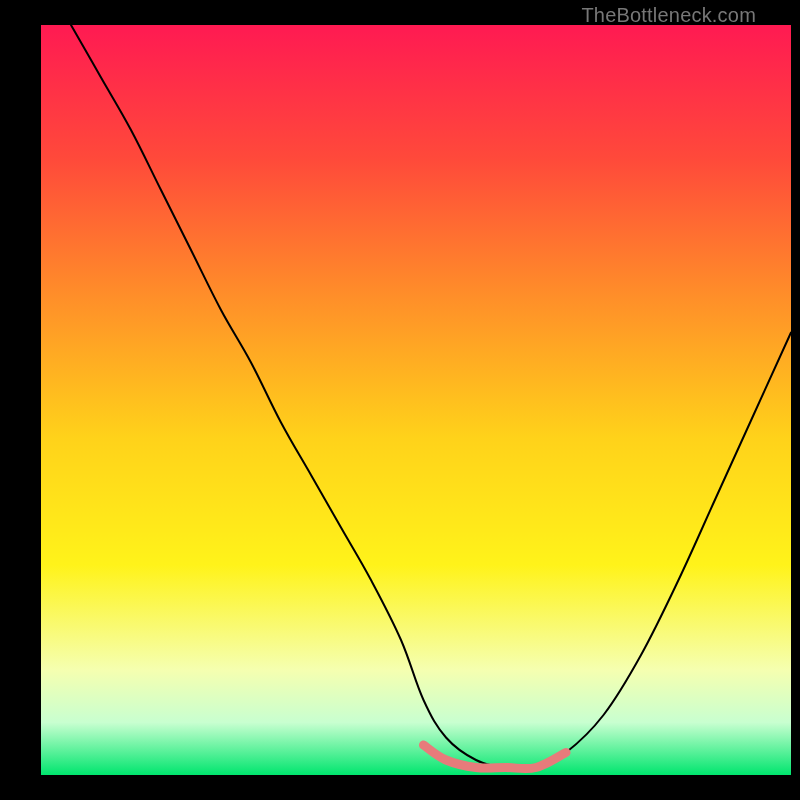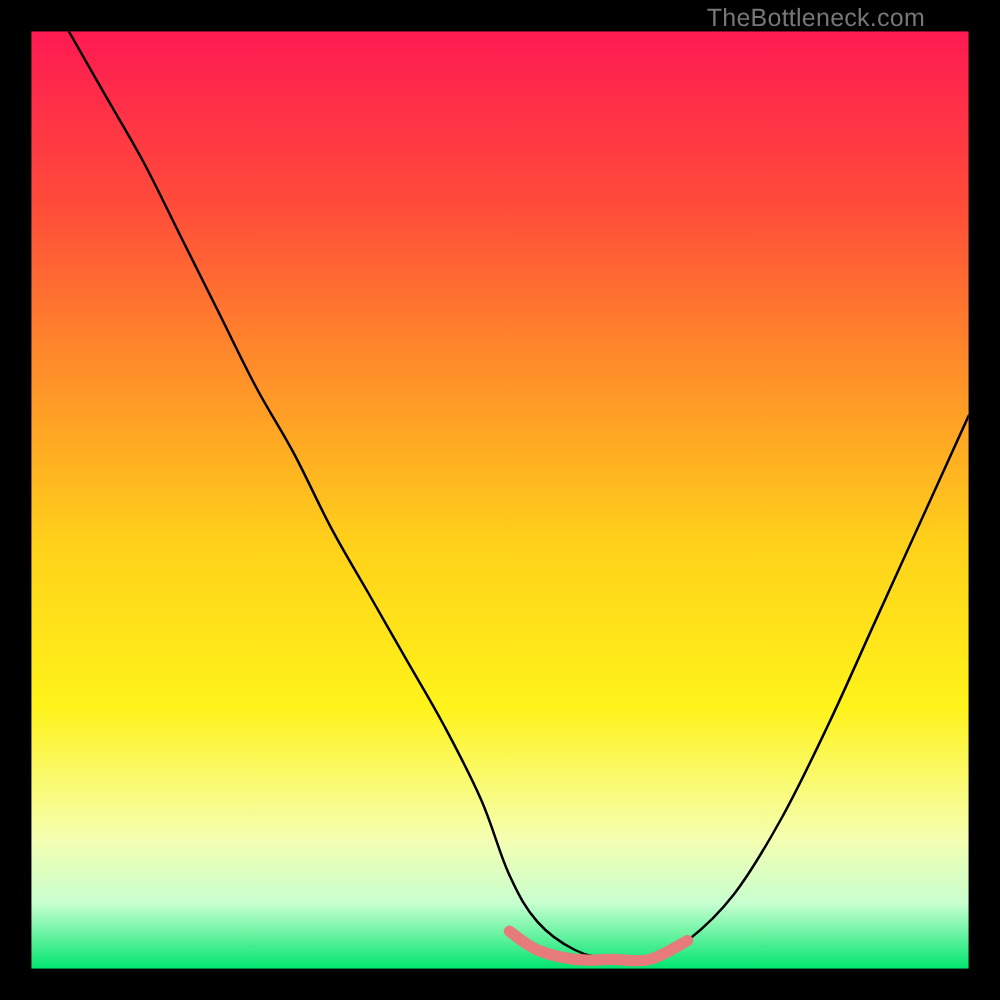--- a/index.html
+++ b/index.html
@@ -6,21 +6,21 @@
     margin: 0;
     padding: 0;
     width: 800px;
     height: 800px;
     background: #000;
     overflow: hidden;
     font-family: Arial, Helvetica, sans-serif;
   }
   .frame {
     position: absolute;
-    left: 0;
+    left: 16px;
     top: 0;
     width: 728px;
     height: 800px;
     background: #000;
     padding-left: 24px;
   }
   .watermark {
     position: absolute;
     top: 4px;
     right: 12px;

